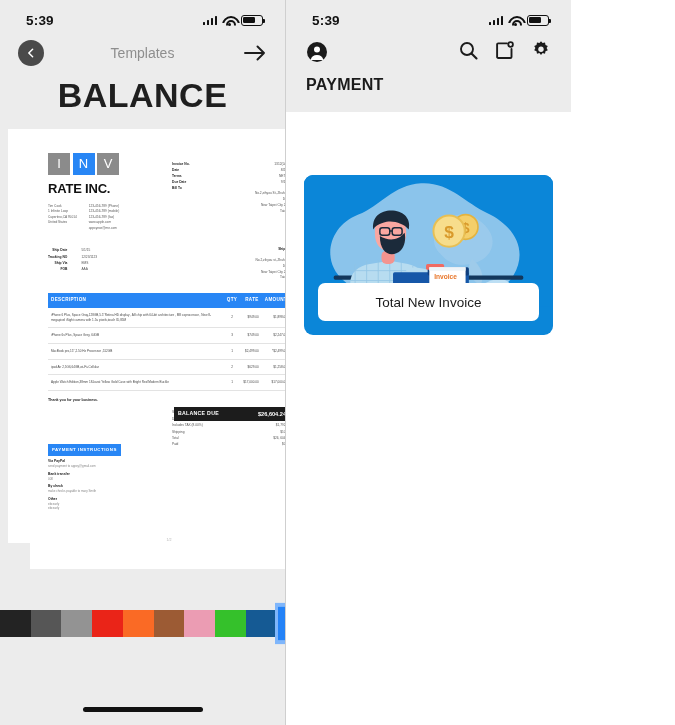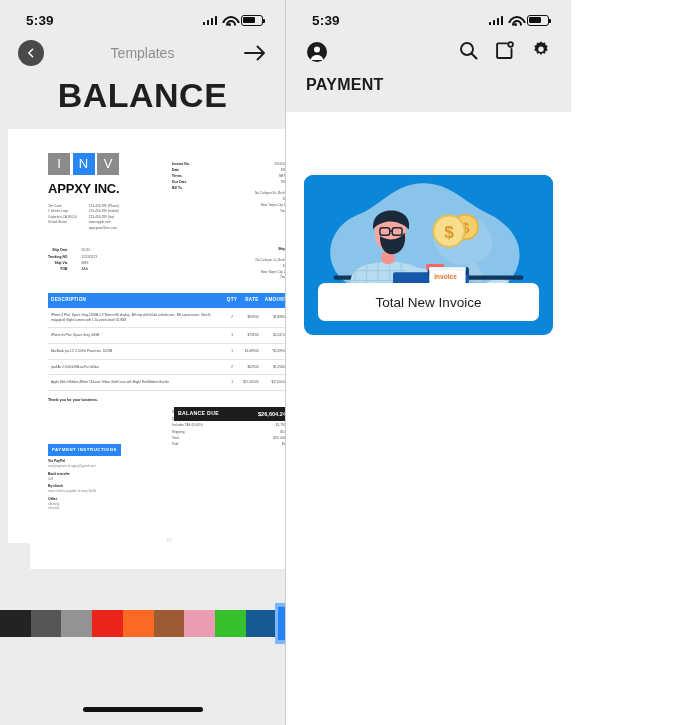--- a/index.html
+++ b/index.html
@@ -274,21 +274,21 @@
 
       <div class="doc">
 
         <div class="doc-top">
           <div>
             <div class="inv-logo">
               <span>I</span>
               <span class="accent">N</span>
               <span>V</span>
             </div>
-            <div class="company-name">APPXY INC.</div>
+            <div class="company-name">RATE INC.</div>
             <div class="addr-cols">
               <div class="addr-col">
                 <div>Tim Cook</div>
                 <div>1 Infinite Loop</div>
                 <div>Cupertino,CA 95014</div>
                 <div>United States</div>
               </div>
               <div class="addr-col">
                 <div>123-456-789 (Phone)</div>
                 <div>123-456-789 (mobile)</div>

